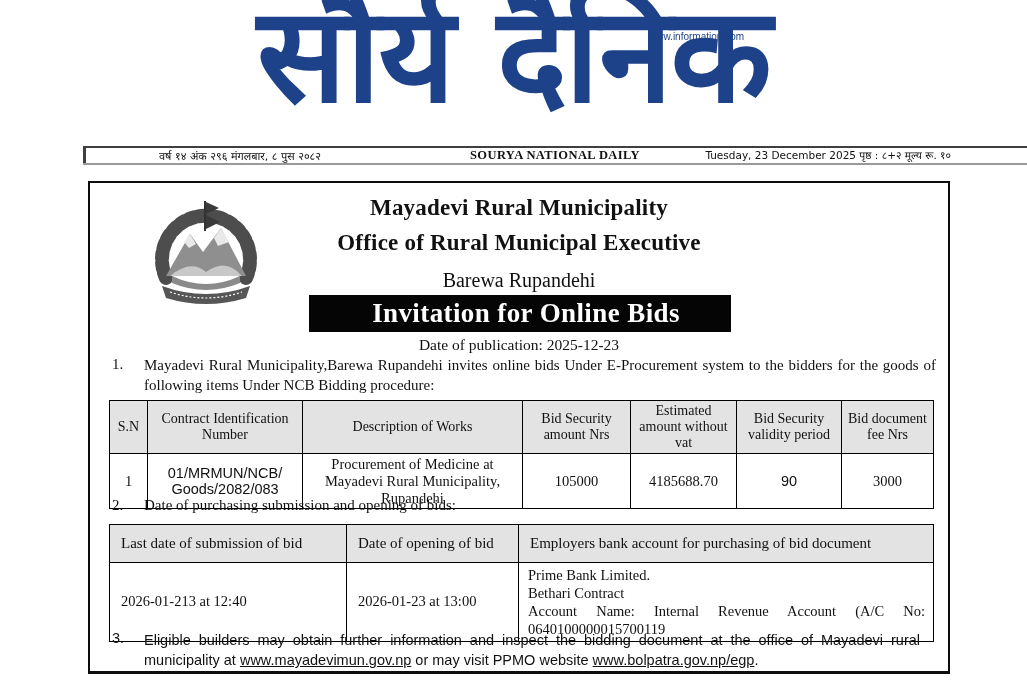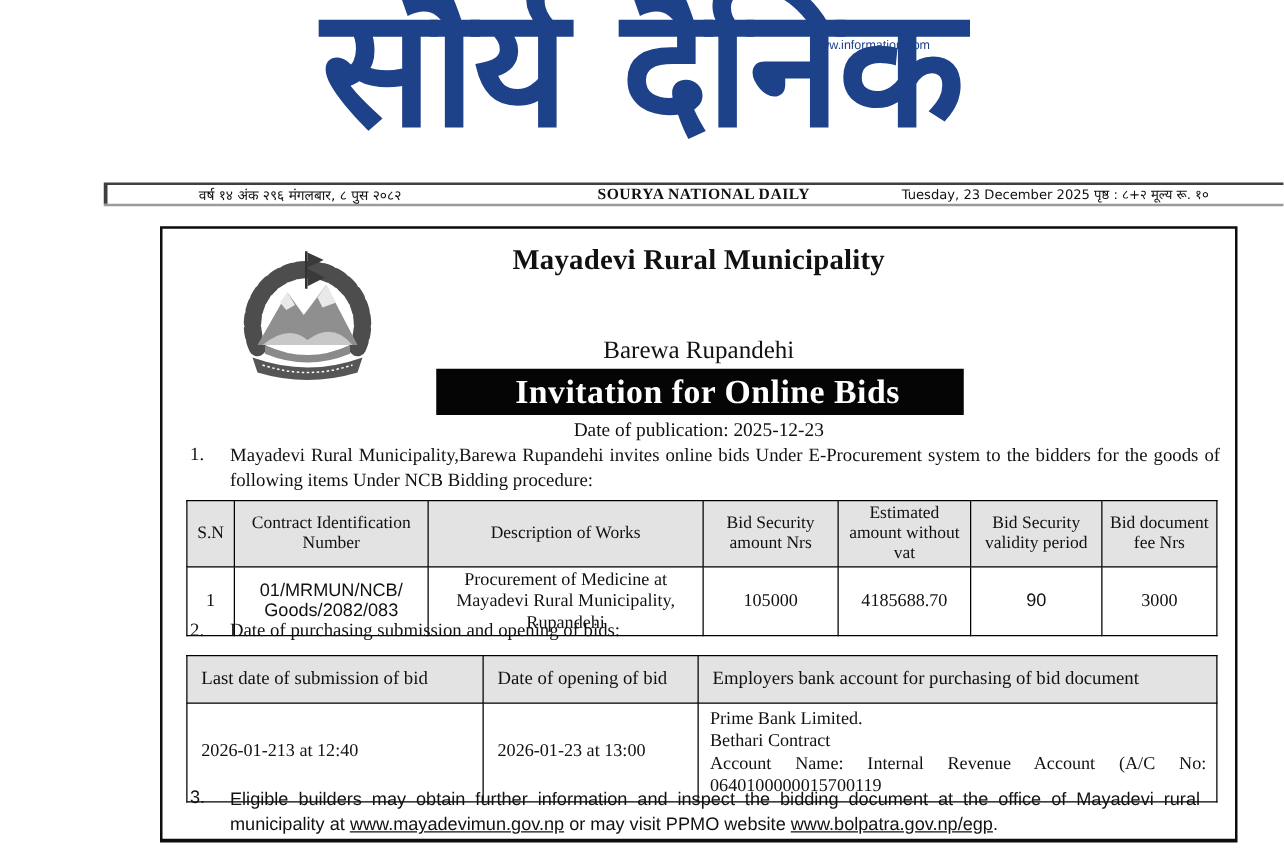--- a/index.html
+++ b/index.html
@@ -43,30 +43,29 @@
     border-top: 2px solid #3f3f3f;
     border-bottom: 2px solid #9a9a9a;
     display: flex;
     align-items: flex-start;
   }
   .dateline::before {
     content: ""; position: absolute; left: 0; top: 0; height: 100%; width: 3px; background: #3f3f3f;
   }
   .dl-left  { flex: 1.15; padding-left: 76px; font-family: "DejaVu Sans", sans-serif; font-size: 11px; white-space: nowrap; }
   .dl-center{ flex: 0.8; text-align: center; font-family: "Liberation Serif", serif; font-weight: bold; font-size: 12.5px; letter-spacing: .4px; white-space: nowrap; }
-  .dl-right { flex: 1.15; text-align: right; padding-right: 60px; font-family: "DejaVu Sans", sans-serif; font-size: 10.5px; white-space: nowrap; }
+  .dl-right { flex: 1.15; text-align: right; padding-right: 76px; font-family: "DejaVu Sans", sans-serif; font-size: 10.5px; white-space: nowrap; }
 
   
   .notice {
     position: absolute;
     left: 88px; top: 181px; width: 862px; height: 493px;
     border: 2px solid #0d0d0d;
     border-bottom-width: 3px;
     background: #fff;
-    margin-left: 40px;
   }
   .logo { position: absolute; left: 56px; top: 13px; width: 120px; height: 114px; }
 
   .c { position: absolute; left: 0; width: 100%; text-align: center; }
   .org    { top: 12px; font-size: 23px; font-weight: bold; letter-spacing: .2px; }
   .office { top: 47px; font-size: 23px; font-weight: bold; letter-spacing: .2px; }
   .loc    { top: 86px; font-size: 20px; }
 
   .banner {
     position: absolute; top: 112px; left: 219px; width: 422px; height: 37px;
@@ -134,20 +133,21 @@
         <path d="M44 38 L50 48 L43 52 L38 46 Z" fill="#e9e9e9"></path>
         <path d="M75 32 L83 46 L72 50 L68 42 Z" fill="#e9e9e9"></path>
         <path d="M24 80 Q45 63 60 76 Q80 61 96 80 Z" fill="#c8c8c8"></path>
         <path d="M26 80 Q60 96 94 80 L94 87 Q60 101 26 87 Z" fill="#8a8a8a"></path>
         <path d="M16 90 Q60 106 104 90 L100 102 Q60 114 20 102 Z" fill="#565656"></path>
         <path d="M24 96 Q60 108 96 96" stroke="#fff" stroke-width="1.2" fill="none" stroke-dasharray="2 2"></path>
       </svg>
     </div>
 
     <div class="c org">Mayadevi Rural Municipality</div>
+    <div class="c office">Office of Rural Municipal Executive</div>
     <div class="c loc">Barewa Rupandehi</div>
 
     <div class="banner">
       <span>Invitation for Online Bids</span>
     </div>
 
     <div class="c pubdate">Date of publication: 2025-12-23</div>
 
     <div class="item item1">
       <span class="inum">1.</span>

